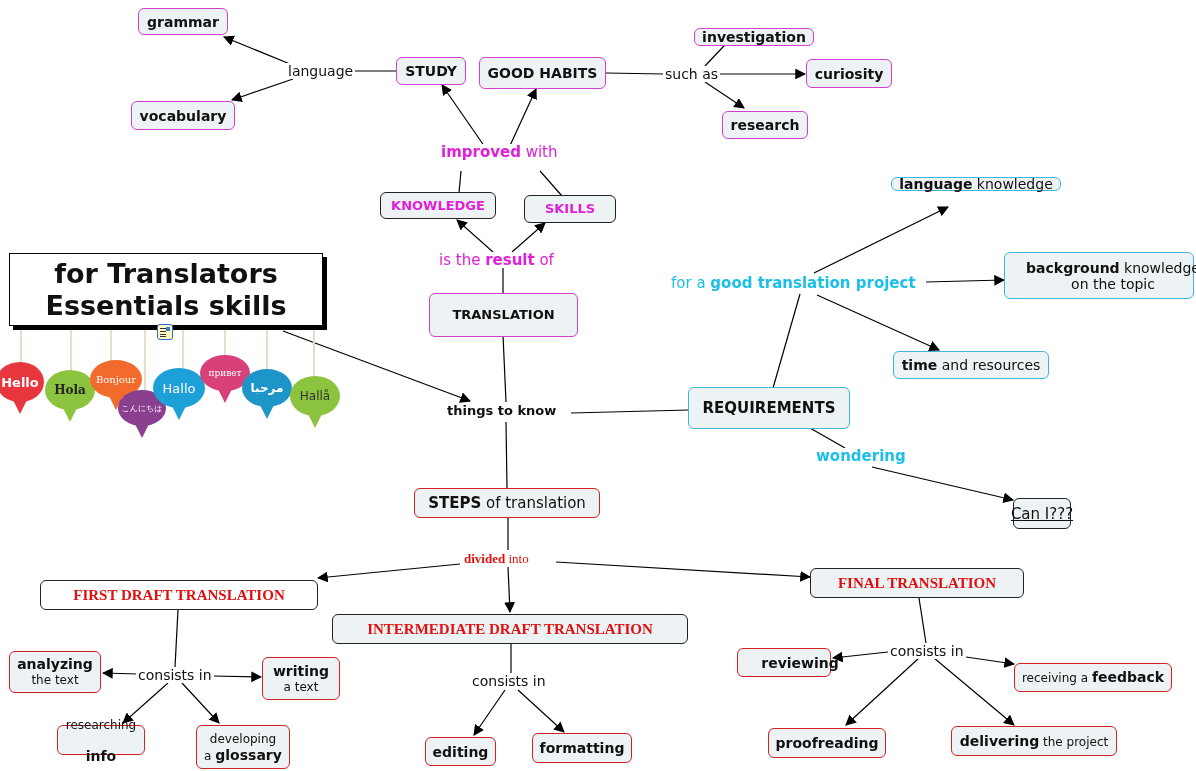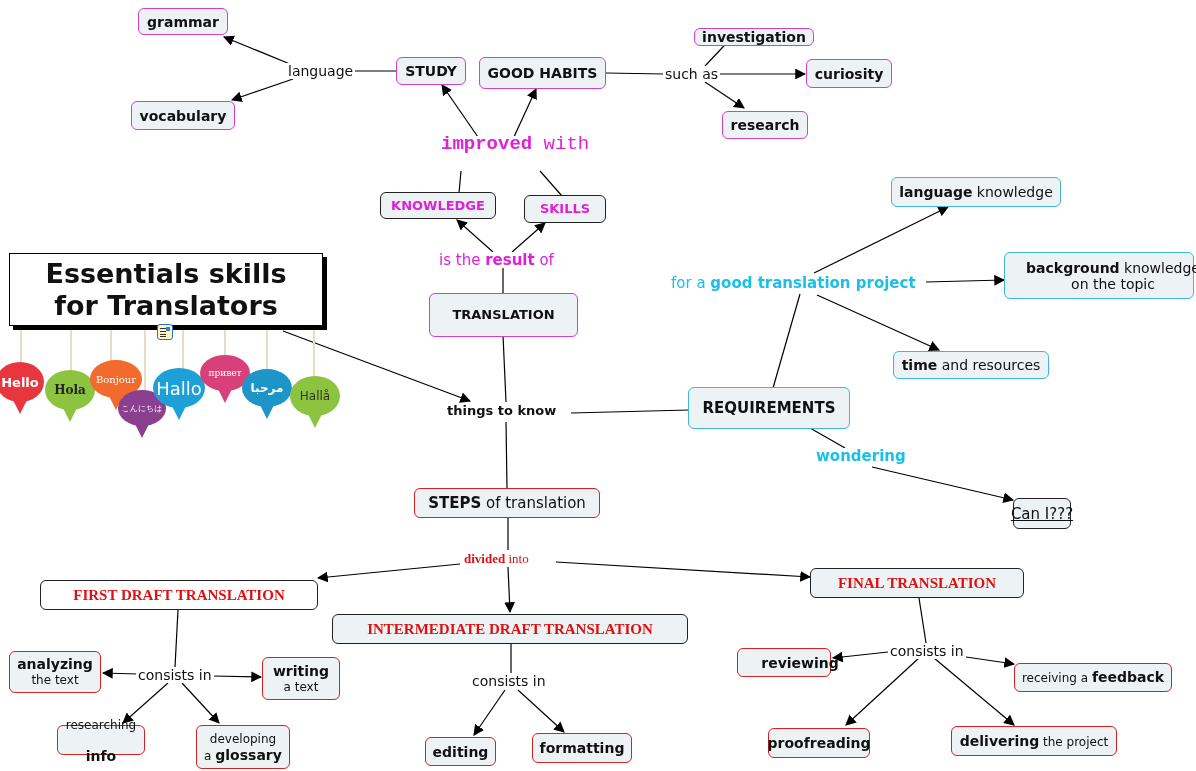--- a/index.html
+++ b/index.html
@@ -18,21 +18,21 @@
   .lbl { position:absolute; z-index:2; background:#fff; font-size:14px; line-height:16px;
          white-space:nowrap; padding:0 2px; }
   .mag { color:#e11fd9; }
   .cyan { color:#1cbfe8; }
   .redt { color:#e01010;font-family:Liberation Serif, serif; }
   .title-box { position:absolute; left:9px; top:253px; width:312px; height:71px; background:#fff;
                border:1.5px solid #000; box-shadow:4px 4px 0 #000; z-index:3;
                font-size:27px; line-height:32px; font-weight:bold; text-align:center;
                display:flex; flex-direction:column; justify-content:center; }
   .bubble { position:absolute; z-index:2; display:flex; align-items:center; justify-content:center;
-            font-weight:bold; color:#fff; border-radius:50%; font-size:18px; }
+            font-weight:bold; color:#fff; border-radius:50%; font-size:13px; }
   .bubble::after { content:""; position:absolute; bottom:-12px; width:0; height:0;
             border-left:8px solid transparent; border-right:8px solid transparent; border-top:16px solid; border-top-color:inherit; }
   .string { position:absolute; width:2px; background:#e8dcc8; z-index:1; }
   .doc-icon { position:absolute; left:157px; top:324px; width:16px; height:16px; z-index:4;
               background:#fff6c0; border:1.5px solid #2b6fd6; border-radius:3px; box-sizing:border-box; }
   .doc-icon::before { content:""; position:absolute; left:2px; top:3px; width:6px; height:1px; background:#333;
               box-shadow:0 3px 0 #333, 0 6px 0 #333, 0 8px 0 #333; }
   .doc-icon::after { content:""; position:absolute; right:2px; top:2px; width:4px; height:4px; background:#3a7bd5; }
   u { text-decoration:underline; }
 </style>
@@ -94,22 +94,22 @@
 
     <line x1="919" y1="598" x2="926" y2="643"></line>
     <line x1="888" y1="652" x2="833" y2="658" marker-end="url(#ah)"></line>
     <line x1="966" y1="657" x2="1014" y2="664" marker-end="url(#ah)"></line>
     <line x1="919" y1="658" x2="846" y2="725" marker-end="url(#ah)"></line>
     <line x1="934" y1="658" x2="1014" y2="725" marker-end="url(#ah)"></line>
   </g>
 </svg>
 
 <div class="title-box">
+  <div>for Translators</div>
   <div>Essentials skills</div>
-  <div>for Translators</div>
 </div>
 <div class="doc-icon"></div>
 
 <div>
   <div class="string" style="left:20px;top:324px;height:46px;"></div>
   <div class="string" style="left:70px;top:324px;height:56px;"></div>
   <div class="string" style="left:110px;top:324px;height:46px;"></div>
   <div class="string" style="left:144px;top:324px;height:72px;"></div>
   <div class="string" style="left:182px;top:324px;height:50px;"></div>
   <div class="string" style="left:224px;top:324px;height:36px;"></div>
@@ -142,39 +142,39 @@
 <div class="node pink b" style="left:694px;top:1px;width:120px;height:18px;margin-top:27px;">
     <span>investigation</span>
   </div>
 <div class="node pink b" style="left:806px;top:59px;width:86px;height:29px;">
     <span>curiosity</span>
   </div>
 <div class="node pink b" style="left:722px;top:111px;width:86px;height:28px;">
     <span>research</span>
   </div>
 
-<div class="lbl mag" style="left:439px;top:136px;font-size:19px;font-family:Liberation Mono, monospace;">
+<div class="lbl mag" style="left:439px;top:144px;font-size:15px;">
   <span class="b">improved</span><span> with</span>
 </div>
 <div class="node dark b mag" style="left:380px;top:192px;width:116px;height:27px;font-size:13px;">
     <span>KNOWLEDGE</span>
   </div>
-<div class="node dark b mag" style="left:524px;top:195px;width:82px;height:28px;font-size:13px;">
+<div class="node dark b mag" style="left:524px;top:195px;width:92px;height:28px;font-size:13px;">
     <span>SKILLS</span>
   </div>
 <div class="lbl mag" style="left:437px;top:252px;font-size:15px;">
   <span>is the </span><span class="b">result</span><span> of</span>
 </div>
 <div class="node pink b" style="left:429px;top:293px;width:149px;height:44px;font-size:13px;">
     <span>TRANSLATION</span>
   </div>
 
 <div class="lbl b" style="left:445px;top:403px;font-size:13px;">things to know</div>
 
-<div class="node blue" style="left:891px;top:177px;width:170px;height:30px;">
+<div class="node blue" style="left:891px;top:177px;width:170px;height:14px;">
   <div><span class="b">language</span><span> knowledge</span></div>
 </div>
 <div class="lbl cyan" style="left:669px;top:275px;font-size:15px;">
   <span>for a </span><span class="b">good translation project</span>
 </div>
 <div class="node blue" style="left:1004px;top:252px;width:190px;height:47px;padding-left:28px;">
   <div><span class="b">background</span><span> knowledge</span></div>
   <div>on the topic</div>
 </div>
 <div class="node blue" style="left:893px;top:351px;width:156px;height:28px;">
@@ -231,18 +231,18 @@
     <span>formatting</span>
   </div>
 
 <div class="lbl" style="left:888px;top:643px;">consists in</div>
 <div class="node red b" style="left:737px;top:648px;width:94px;height:29px;padding-left:32px;">
     <span>reviewing</span>
   </div>
 <div class="node red" style="left:1014px;top:663px;width:158px;height:29px;">
   <div><span style="font-size:12px;">receiving a </span><span class="b">feedback</span></div>
 </div>
-<div class="node red b" style="left:768px;top:728px;width:102px;height:30px;">
+<div class="node red b" style="left:768px;top:728px;width:118px;height:30px;">
     <span>proofreading</span>
   </div>
 <div class="node red" style="left:951px;top:726px;width:166px;height:30px;">
   <div><span class="b">delivering</span><span style="font-size:12px;"> the project</span></div>
 </div>
 
 </body></html>

